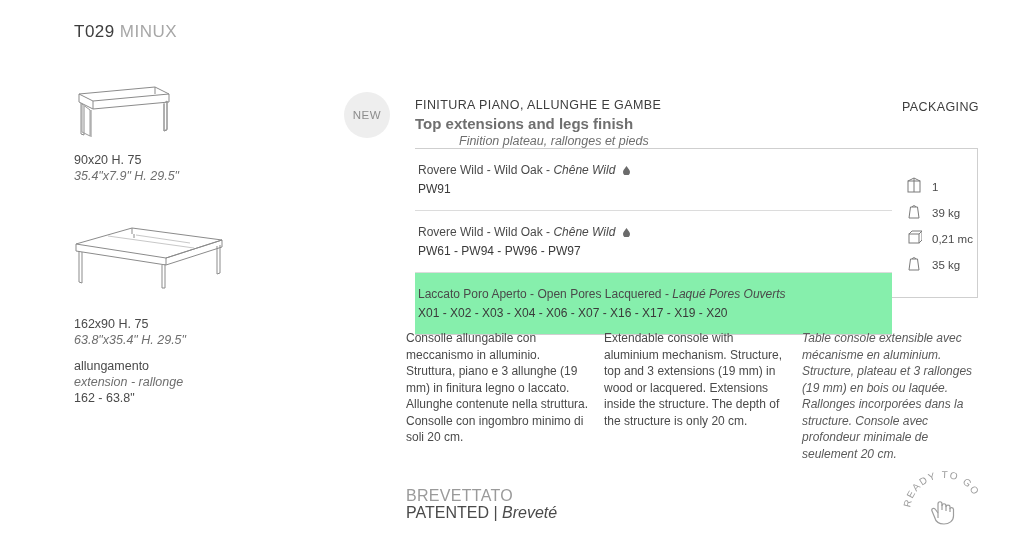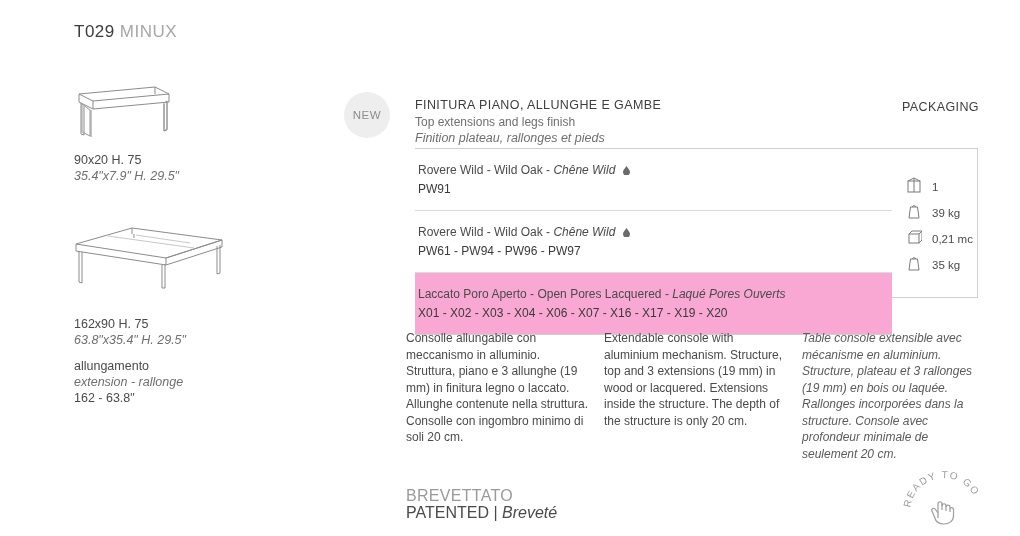--- a/index.html
+++ b/index.html
@@ -101,29 +101,31 @@
     left: 415px;
     top: 98px;
     width: 460px;
   }
   .finish-head .l1 {
     font-size: 12.5px;
     letter-spacing: 0.4px;
     color: #3d3d3d;
   }
   .finish-head .l2 {
-    font-size: 12px;
+    font-size: 15px;
     color: #6f6f6f;
     margin-top: 3px;
+    font-weight: bold;
   }
   .finish-head .l3 {
     font-size: 12.5px;
     color: #6f6f6f;
     font-style: italic;
     margin-top: 2px;
+    margin-left: 44px;
   }
 
   .packaging-head {
     position: absolute;
     left: 902px;
     top: 100px;
     font-size: 12.5px;
     letter-spacing: 0.4px;
     color: #3d3d3d;
   }
@@ -138,21 +140,21 @@
     border-bottom: 1px solid #cfcfcf;
   }
   .finish-row {
     border-bottom: 1px solid #dcdcdc;
     padding: 13px 0 13px 0;
     padding-left: 0;
   }
   .finish-row:last-child {
     border-bottom: none;
   }
-  .finish-row.shaded { background: #f9a8d4; }
+  .finish-row.shaded { background: #86efac; }
   .finish-row .inner { padding-left: 3px; }
   .finish-row .names {
     font-size: 12px;
     color: #4a4a4a;
     line-height: 16px;
   }
   .finish-row .names .it { font-style: italic; }
   .finish-row .codes {
     font-size: 12px;
     color: #3a3a3a;

